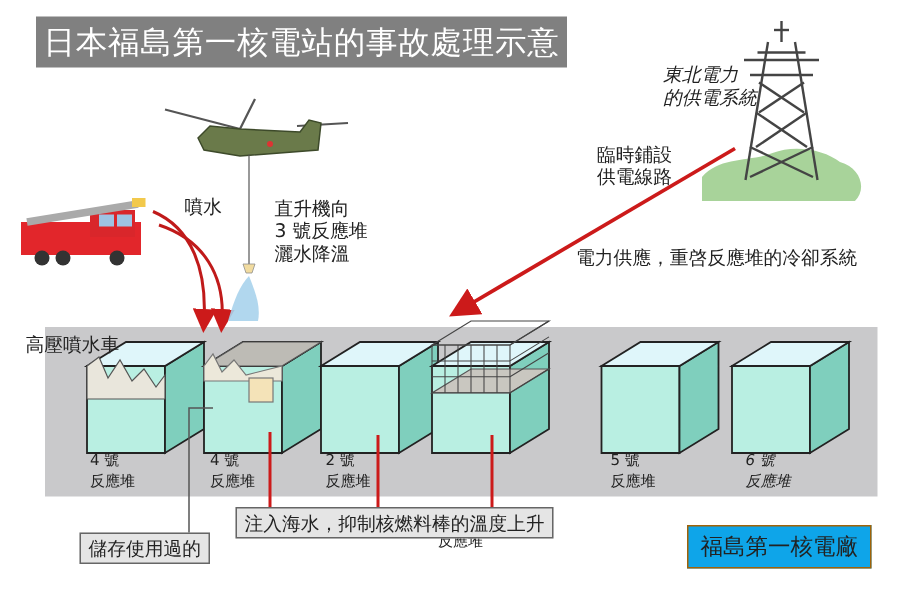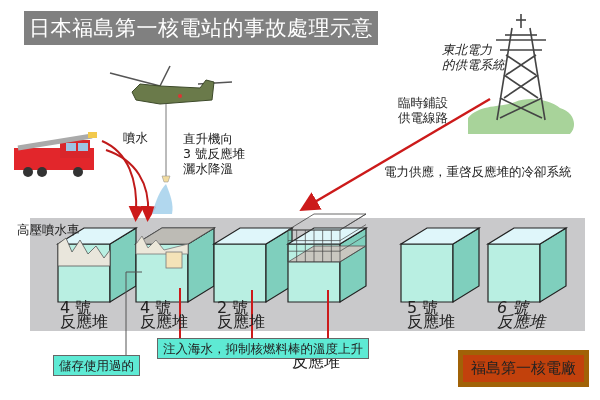--- a/index.html
+++ b/index.html
@@ -3,23 +3,23 @@
 <meta charset="utf-8">
 <style>
   html, body { margin:0; padding:0; background:#ffffff; }
   body { width:600px; height:400px; position:relative; overflow:hidden;
          font-family:"DejaVu Sans","Liberation Sans",sans-serif; color:#222; }
   .abs { position:absolute; }
   .title-bar { left:24px; top:11px; width:354px; height:34px; background:#808080;
                color:#fff; font-size:21px; line-height:34px; text-align:center; letter-spacing:0.5px; }
   .plant-bg { left:30px; top:218px; width:555px; height:113px; background:#c9c9cb; }
   .lbl { font-size:12.5px; line-height:15px; color:#222; white-space:nowrap; }
-  .rlabel { font-size:16px; line-height:14px; color:#222; white-space:nowrap; }
-  .boxed { background:#5eead4; border:1px solid #666; font-size:12.5px; line-height:15px; padding:2px 5px; white-space:nowrap; }
-  .plant-name { border:5px solid #a16207; font-size:15px; padding:4px 8px; background:#c2410c; }
+  .rlabel { font-size:10px; line-height:14px; color:#222; white-space:nowrap; }
+  .boxed { background:#e5e5e5; border:1px solid #666; font-size:12.5px; line-height:15px; padding:2px 5px; white-space:nowrap; }
+  .plant-name { border:1px solid #a16207; font-size:15px; padding:4px 8px; background:#0ea5e9; }
   svg { position:absolute; left:0; top:0; }
 </style>
 </head>
 <body>
 
 <div class="abs title-bar">日本福島第一核電站的事故處理示意圖</div>
 
 <div class="abs plant-bg"></div>
 
 <svg width="600" height="400" viewBox="0 0 600 400">

